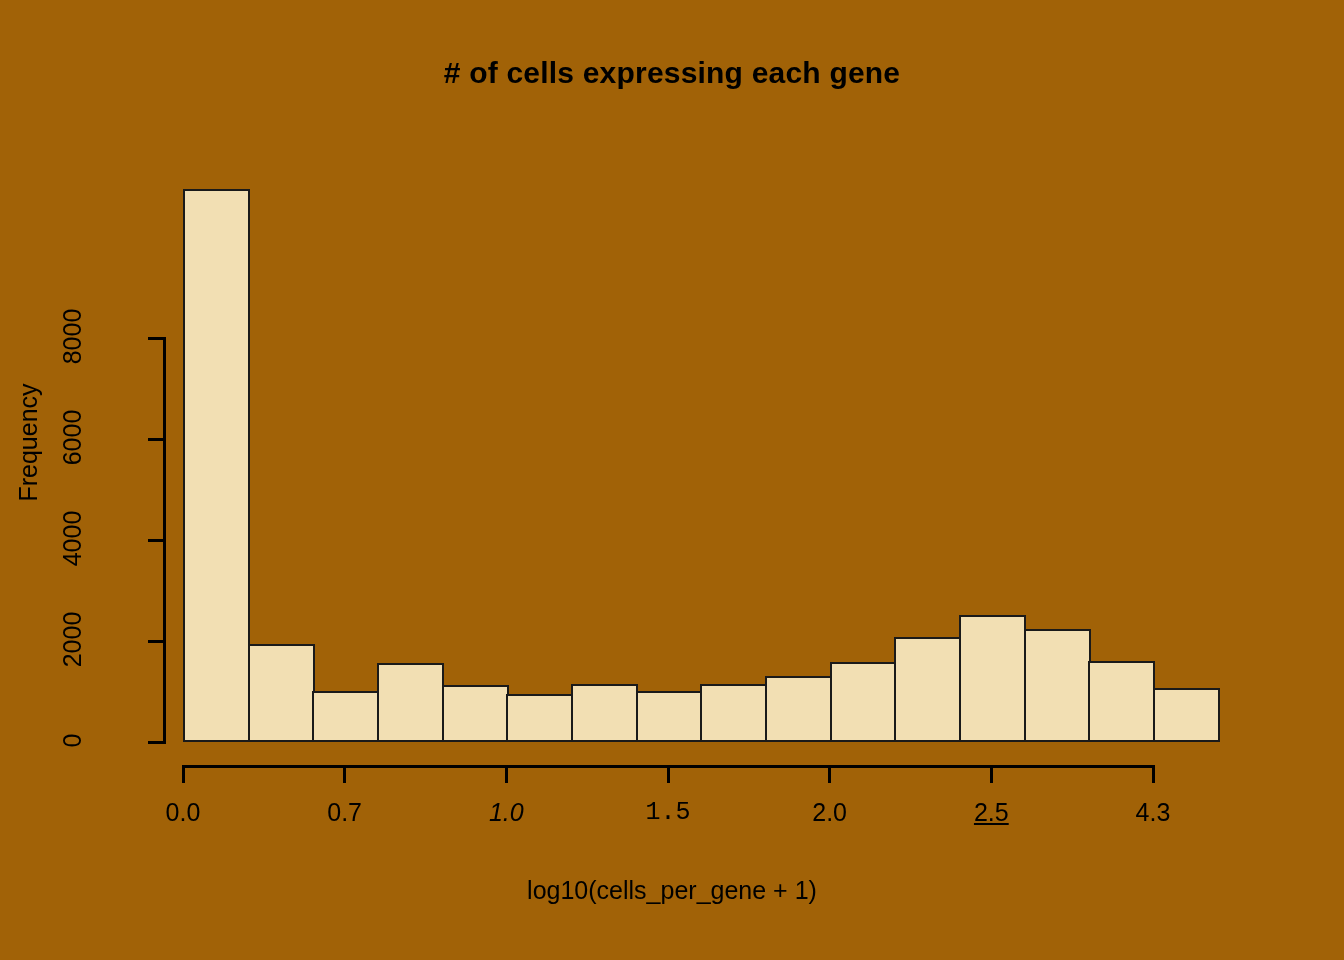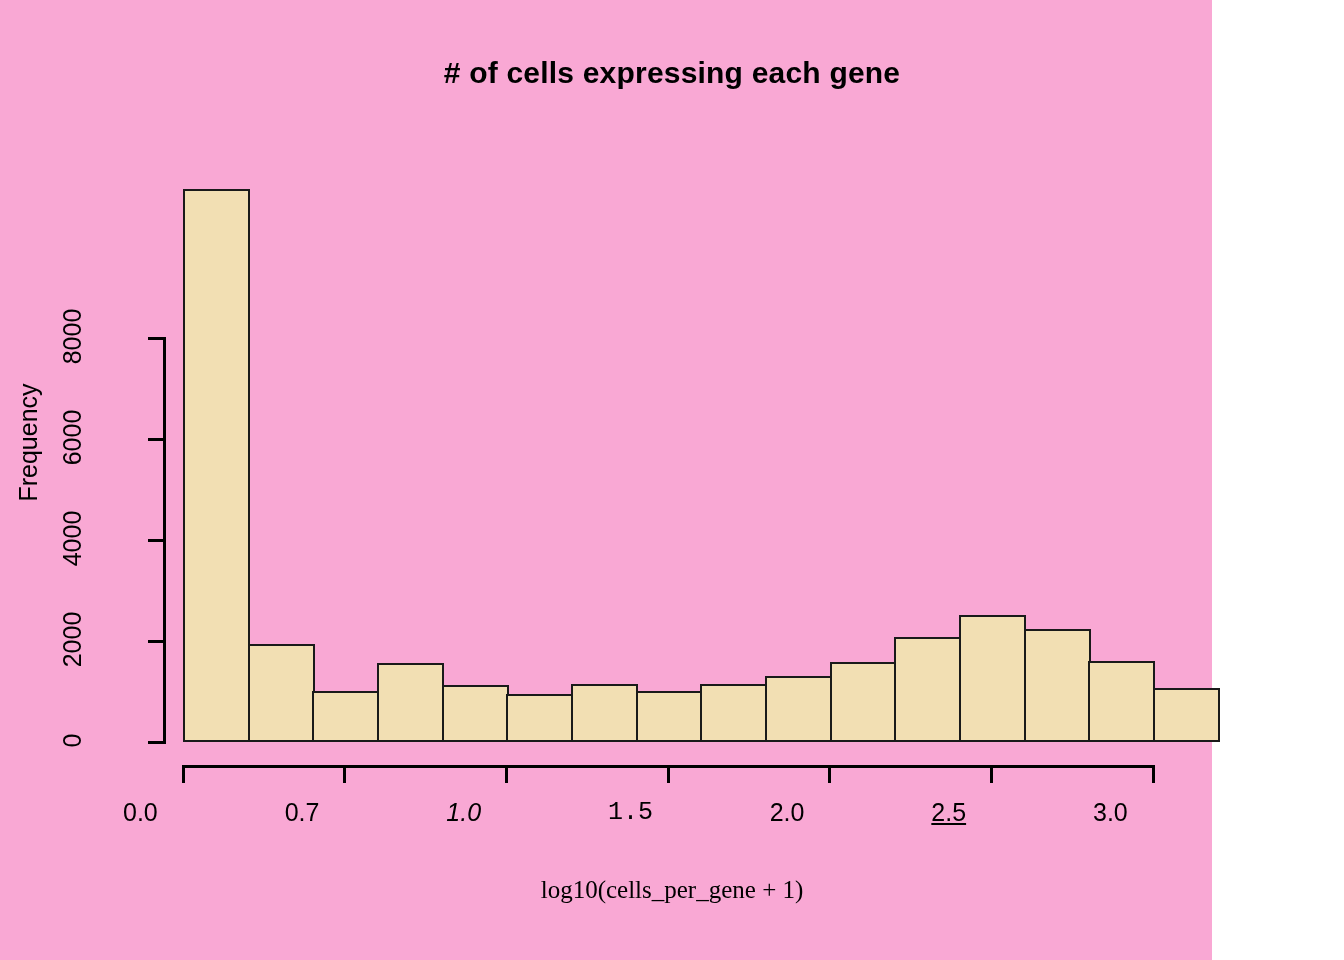--- a/index.html
+++ b/index.html
@@ -9,23 +9,23 @@
   }
   body {
     width: 1344px;
     height: 960px;
     font-family: "Liberation Sans", sans-serif;
     color: #000000;
     overflow: hidden;
   }
   #plot-root {
     position: relative;
-    width: 1212px;
+    width: 1344px;
     height: 960px;
-    background: #f9a8d4;
+    background: #a16207;
   }
 
   
   .plot-title {
     position: absolute;
     left: 0;
     top: 56px;
     width: 1344px;
     text-align: center;
     font-size: 30px;
@@ -36,21 +36,20 @@
 
   
   .xlab {
     position: absolute;
     left: 0;
     top: 876px;
     width: 1344px;
     text-align: center;
     font-size: 25px;
     white-space: nowrap;
-    font-family: Liberation Serif, serif;
   }
   .ylab {
     position: absolute;
     left: -62px;
     top: 428px;
     width: 180px;
     text-align: center;
     font-size: 25px;
     white-space: nowrap;
     transform: rotate(-90deg);
@@ -113,20 +112,21 @@
     top: 765px;
     width: 3px;
     height: 18px;
     background: #000000;
   }
   .xtick-label {
     position: absolute;
     top: 798px;
     width: 120px;
     margin-left: -60px;
+    text-align: center;
     font-size: 25px;
     white-space: nowrap;
   }
 </style>
 </head>
 <body>
 
 <div id="plot-root">
 
   <div class="plot-title"># of cells expressing each gene</div>
@@ -157,21 +157,21 @@
       <div class="xtick-label" style="left: 344.667px;">0.7</div>
       <div class="xtick" style="left: 504.833px;"></div>
       <div class="xtick-label" style="left: 506.333px; font-style: italic;">1.0</div>
       <div class="xtick" style="left: 666.5px;"></div>
       <div class="xtick-label" style="left: 668px; font-family: Liberation Mono, monospace;">1.5</div>
       <div class="xtick" style="left: 828.167px;"></div>
       <div class="xtick-label" style="left: 829.667px;">2.0</div>
       <div class="xtick" style="left: 989.833px;"></div>
       <div class="xtick-label" style="left: 991.333px; text-decoration: underline;">2.5</div>
       <div class="xtick" style="left: 1151.5px;"></div>
-      <div class="xtick-label" style="left: 1153px;">3.0</div>
+      <div class="xtick-label" style="left: 1153px;">4.3</div>
     </div>
 
   <div id="plot-area">
       <div class="bar" style="left: 0px; width: 67.1667px; height: 552.975px; background: rgb(242, 223, 179); border-color: rgb(26, 26, 26);"></div>
       <div class="bar" style="left: 64.6667px; width: 67.1667px; height: 97.97px; background: rgb(242, 223, 179); border-color: rgb(26, 26, 26);"></div>
       <div class="bar" style="left: 129.333px; width: 67.1667px; height: 51.005px; background: rgb(242, 223, 179); border-color: rgb(26, 26, 26);"></div>
       <div class="bar" style="left: 194px; width: 67.1667px; height: 78.78px; background: rgb(242, 223, 179); border-color: rgb(26, 26, 26);"></div>
       <div class="bar" style="left: 258.667px; width: 67.1667px; height: 56.8125px; background: rgb(242, 223, 179); border-color: rgb(26, 26, 26);"></div>
       <div class="bar" style="left: 323.333px; width: 67.1667px; height: 47.975px; background: rgb(242, 223, 179); border-color: rgb(26, 26, 26);"></div>
       <div class="bar" style="left: 388px; width: 67.1667px; height: 57.8225px; background: rgb(242, 223, 179); border-color: rgb(26, 26, 26);"></div>

